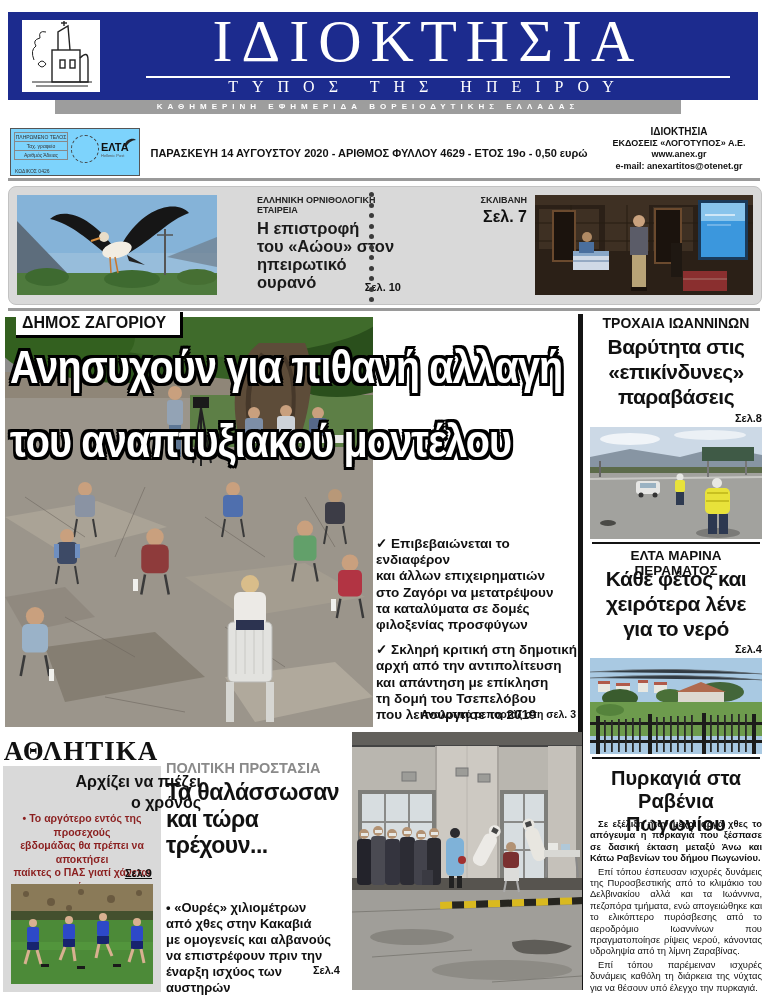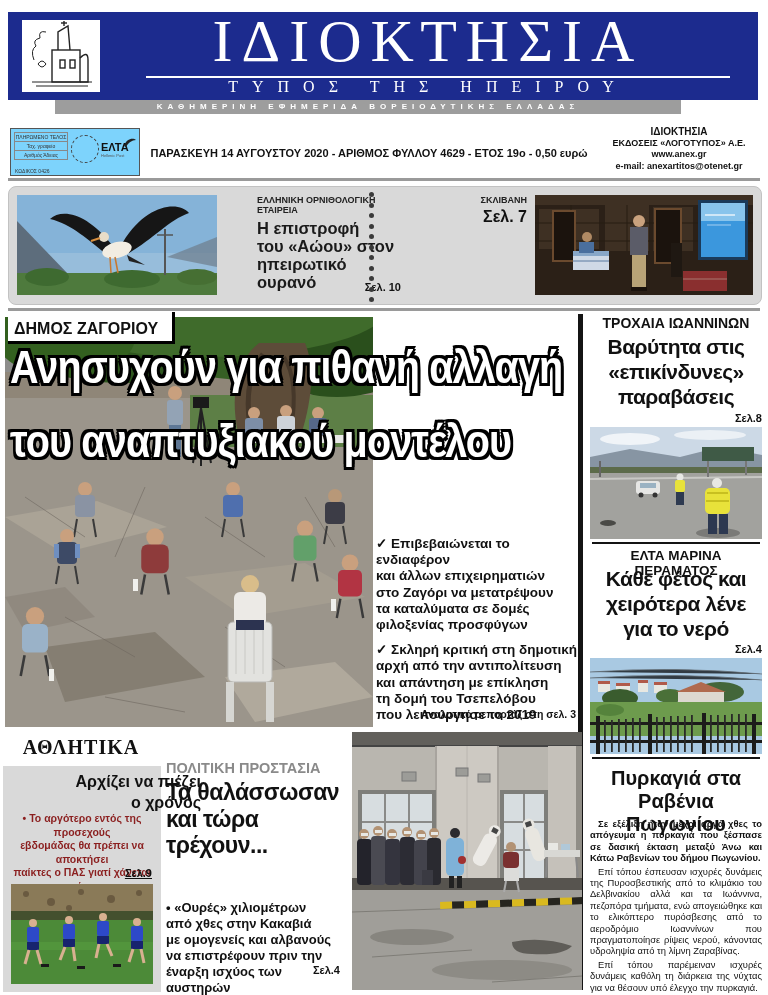--- a/index.html
+++ b/index.html
@@ -41,21 +41,21 @@
   .t-text1{position:absolute;left:216px;top:8px;width:146px;height:100px;margin-left:32px;}
   .t-text2{position:absolute;left:380px;top:8px;width:138px;height:100px;text-align:right;}
   .t-kicker{font-size:9px;font-weight:bold;color:#222;}
   .t-head{font-size:16.5px;font-weight:bold;line-height:18px;margin-top:4px;color:#1a1a1a;}
   .t-page1{position:absolute;right:2px;bottom:2px;font-size:11px;font-weight:bold;}
   .t-page2{font-size:16px;font-weight:bold;margin-top:3px;}
   .dots{position:absolute;left:360px;top:5px;display:flex;flex-direction:column;gap:5.5px;}
   .dots i{width:5px;height:5px;border-radius:50%;background:#3a3a3a;}
 
   
-  .lead-kicker{left:8px;top:312px;background:#fff;padding:8px 14px 3px 6px;font-size:16px;font-weight:bold;
+  .lead-kicker{left:16px;top:312px;background:#fff;padding:2px 14px 3px 6px;font-size:16px;font-weight:bold;
                border-right:3px solid #000;border-bottom:3px solid #000;z-index:6;}
   .lead-photo{left:5px;top:317px;width:368px;height:410px;overflow:hidden;}
   .lead-head{left:10px;top:330px;width:650px;z-index:5;font-size:46px;line-height:74px;font-weight:bold;color:#fff;
              transform:scaleX(.86);transform-origin:0 0;letter-spacing:-1px;
              text-shadow:-3px -3px 0 #000,3px -3px 0 #000,-3px 3px 0 #000,3px 3px 0 #000,-3px 0 0 #000,3px 0 0 #000,0 -3px 0 #000,0 3px 0 #000;}
   .lead-bullets{left:376px;top:536px;width:202px;font-size:13.5px;font-weight:bold;line-height:16.2px;}
   .lead-bullets .b2{margin-top:9px;}
   .lead-note{left:376px;top:708px;width:200px;text-align:right;font-size:10.5px;font-weight:bold;}
 
   .vdiv{left:578px;top:314px;width:5px;height:676px;background:#141414;}
@@ -67,21 +67,21 @@
   .rc-page{text-align:right;padding-right:16px;font-size:11px;font-weight:bold;}
   .rc-photo{overflow:hidden;}
   .rc-hr{left:592px;width:168px;height:2px;background:#141414;}
   .fire-head{text-align:center;font-size:20px;line-height:23px;font-weight:bold;}
   .fire-body{font-size:9.4px;line-height:11.4px;text-align:justify;}
   .fire-body p{margin:0 0 2px 0;text-indent:8px;}
   .fire-body p.lead-p{font-weight:bold;}
 
   
   .sp-title{left:0;top:736px;width:162px;text-align:center;font-family:"Liberation Serif",serif;
-            font-size:20px;font-weight:bold;letter-spacing:1px;}
+            font-size:27px;font-weight:bold;letter-spacing:1px;}
   .sp-box{left:3px;top:766px;width:158px;height:226px;background:var(--panel);}
   .sp-head{position:absolute;left:0;top:5px;width:100%;text-align:right;font-size:16px;line-height:21px;font-weight:bold;padding-left:40px;}
   .sp-red{position:absolute;left:2px;top:46px;width:154px;text-align:center;font-size:10.5px;line-height:13.5px;
           font-weight:bold;color:var(--red);}
   .sp-page{position:absolute;right:9px;top:101px;font-size:11px;font-weight:bold;color:#111;text-decoration:underline;}
   .sp-photo{position:absolute;left:8px;top:118px;width:142px;height:100px;overflow:hidden;}
 
   
   .cp-kicker{left:166px;top:760px;width:180px;font-size:14.5px;font-weight:bold;color:var(--kgray);}
   .cp-head{left:166px;top:779px;width:180px;font-size:23px;line-height:26.5px;font-weight:bold;letter-spacing:-0.5px;}

